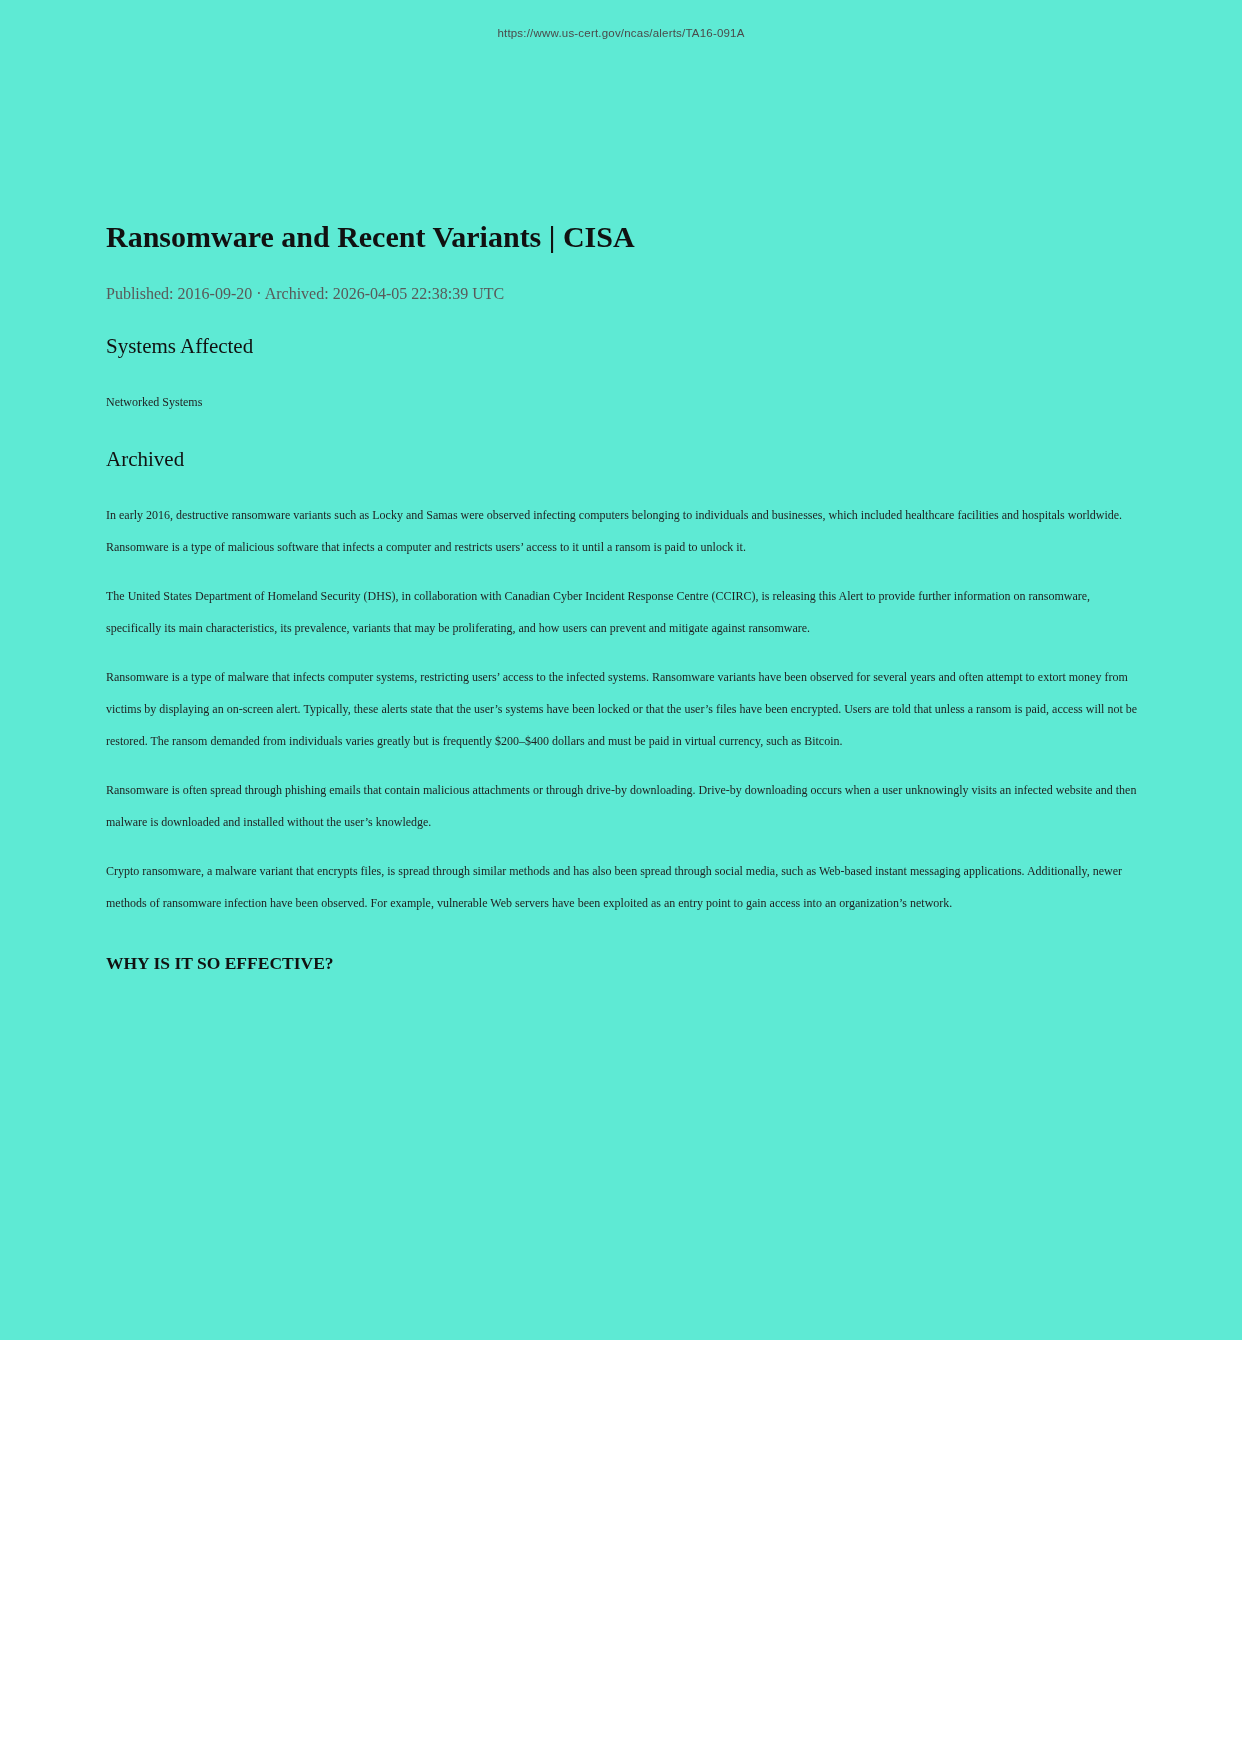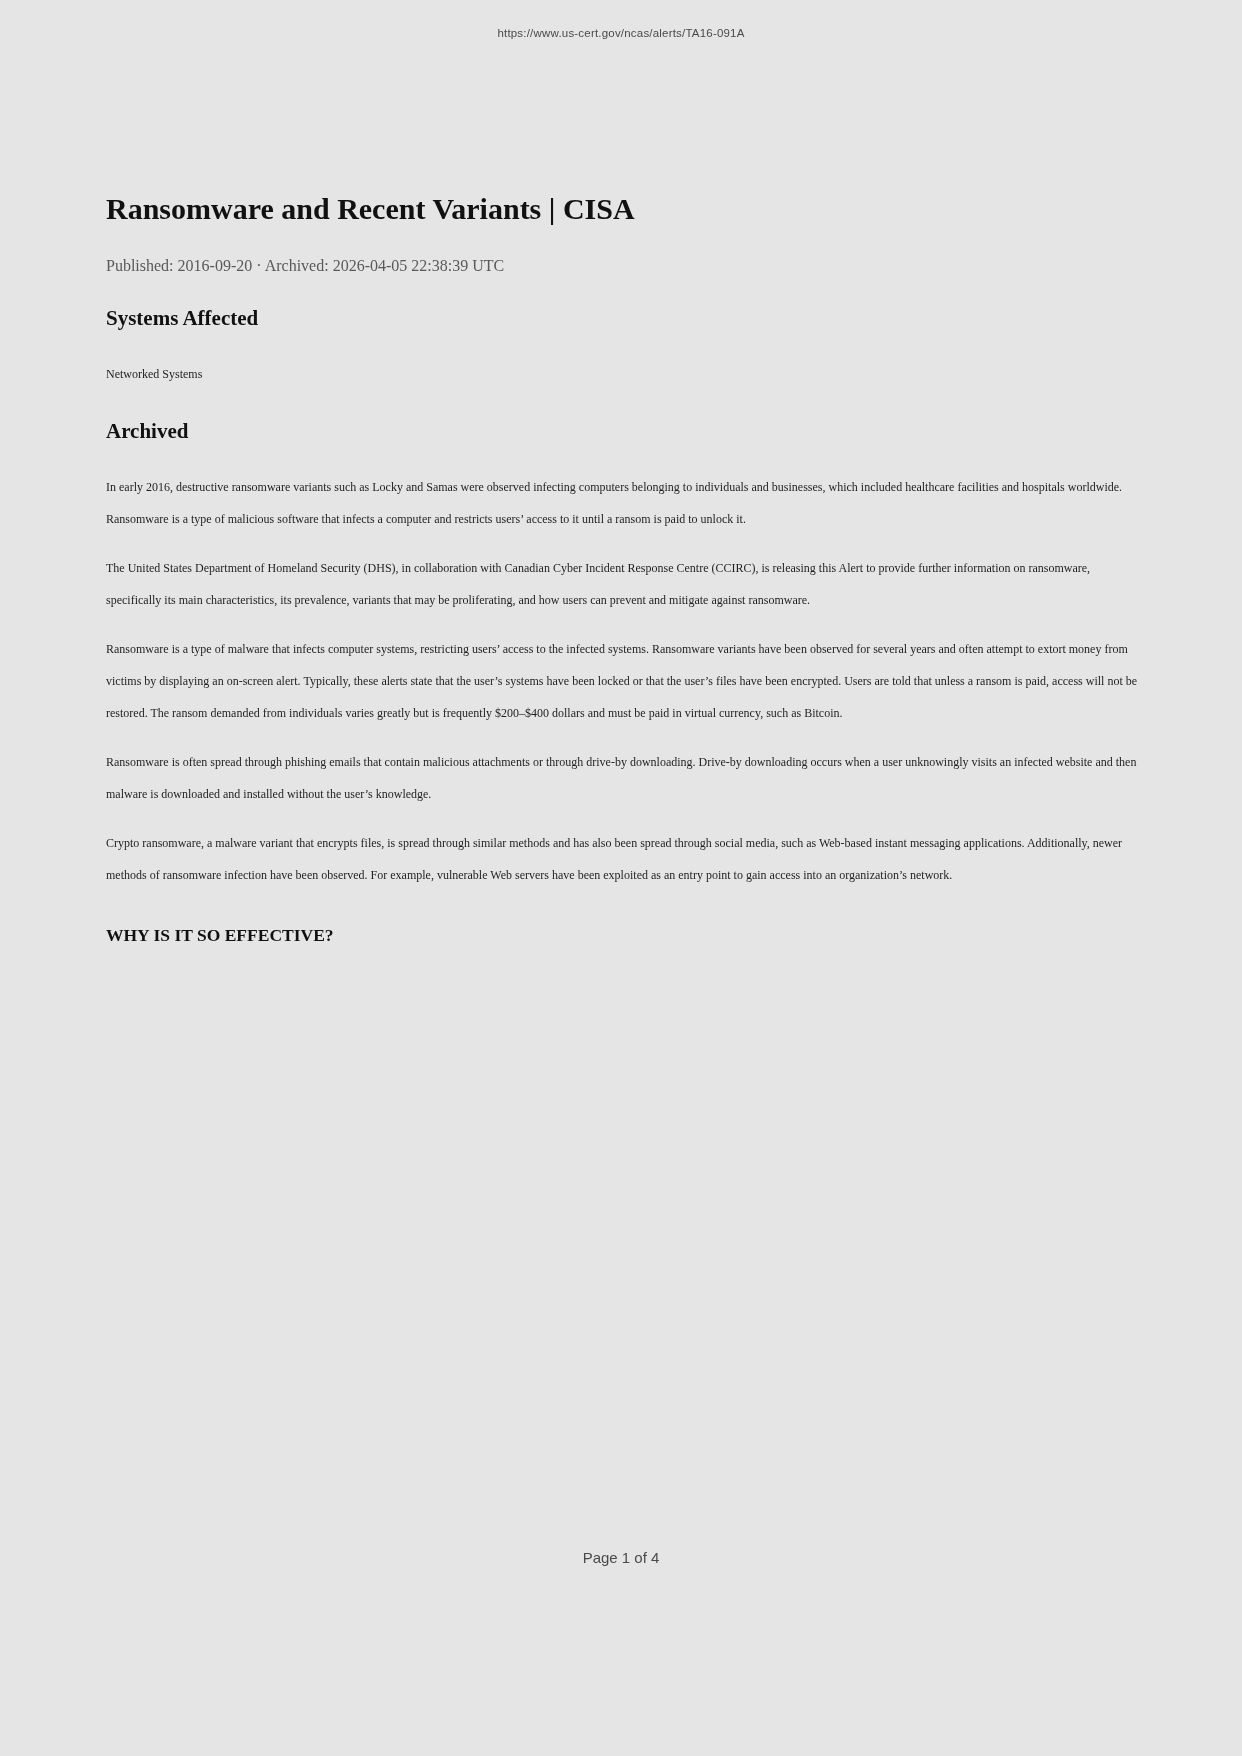--- a/index.html
+++ b/index.html
@@ -3,22 +3,22 @@
 <meta charset="utf-8">
 <style>
   html, body {
     margin: 0;
     padding: 0;
     background: #ffffff;
   }
   .page {
     position: relative;
     width: 1242px;
-    height: 1756px;
-    background: #e5e5e5;
+    height: 1340px;
+    background: #5eead4;
     font-family: "Liberation Serif", serif;
     color: #1a1a1a;
     overflow: hidden;
   }
   .print-header {
     position: absolute;
     top: 27px;
     left: 0;
     right: 0;
     text-align: center;
@@ -32,37 +32,38 @@
     top: 1549px;
     left: 0;
     right: 0;
     text-align: center;
     font-family: "Liberation Sans", sans-serif;
     font-size: 15px;
     color: #4a4a4a;
   }
   .content {
     padding: 190px 99px 0 106px;
+    margin-top: 28px;
   }
   .doc-title {
     font-size: 30px;
     font-weight: bold;
     color: #111111;
     margin: 0 0 27px 0;
     line-height: 1.25;
   }
   .meta-line {
     font-size: 16px;
     color: #595959;
     margin: 0 0 26px 0;
     line-height: 1.4;
   }
   h2.section-heading {
     font-size: 21px;
-    font-weight: bold;
+    font-weight: normal;
     color: #111111;
     margin: 28px 0 26px 0;
     line-height: 1.3;
   }
   h3.sub-heading {
     font-size: 17.5px;
     font-weight: bold;
     color: #111111;
     margin: 32px 0 26px 0;
     line-height: 1.4;

